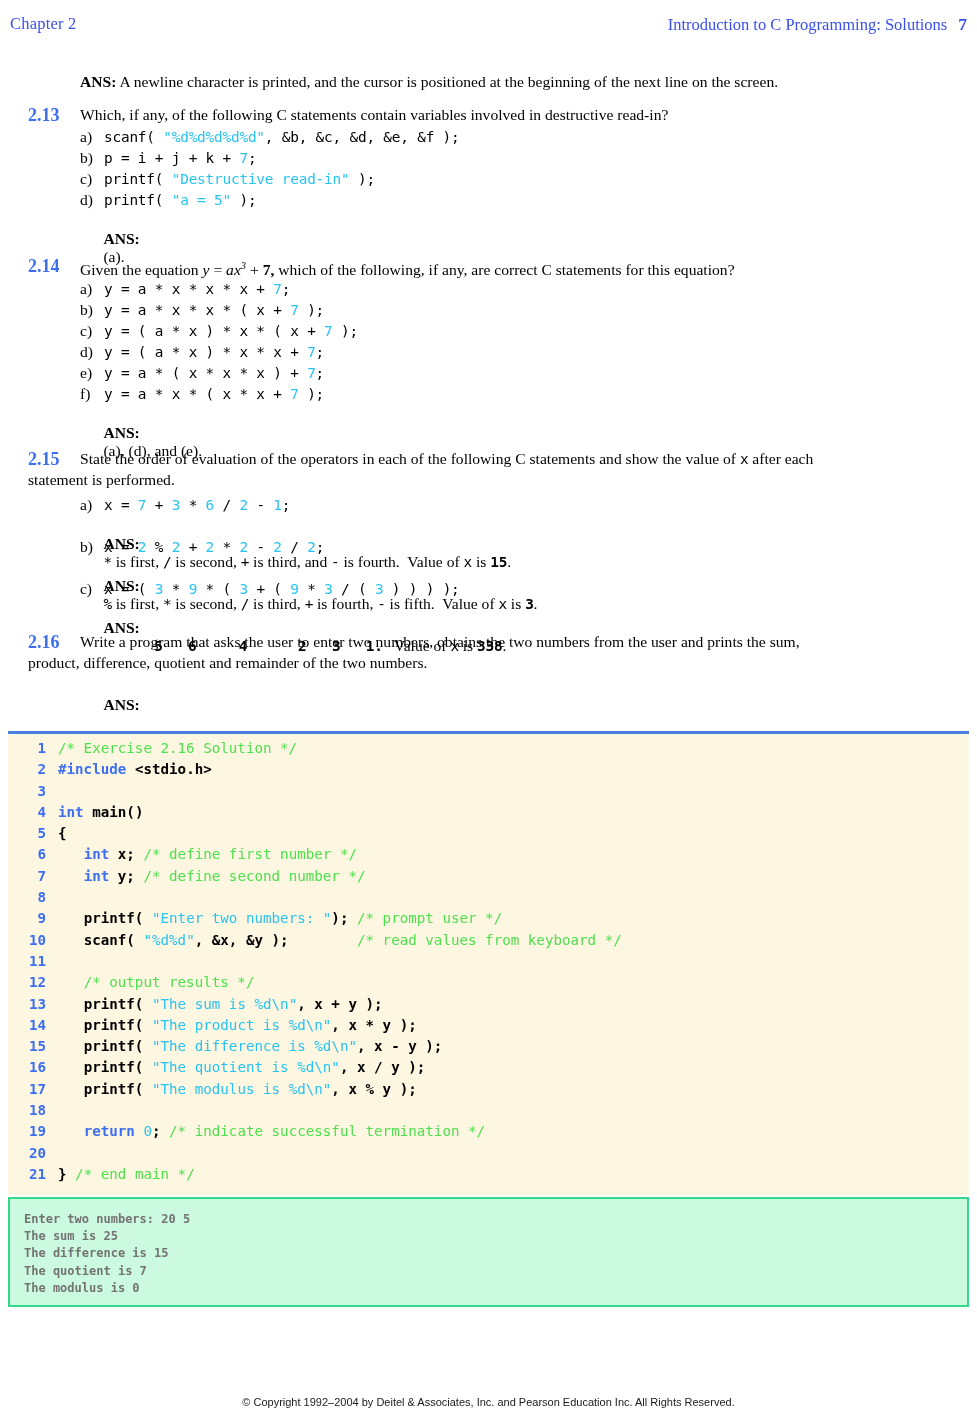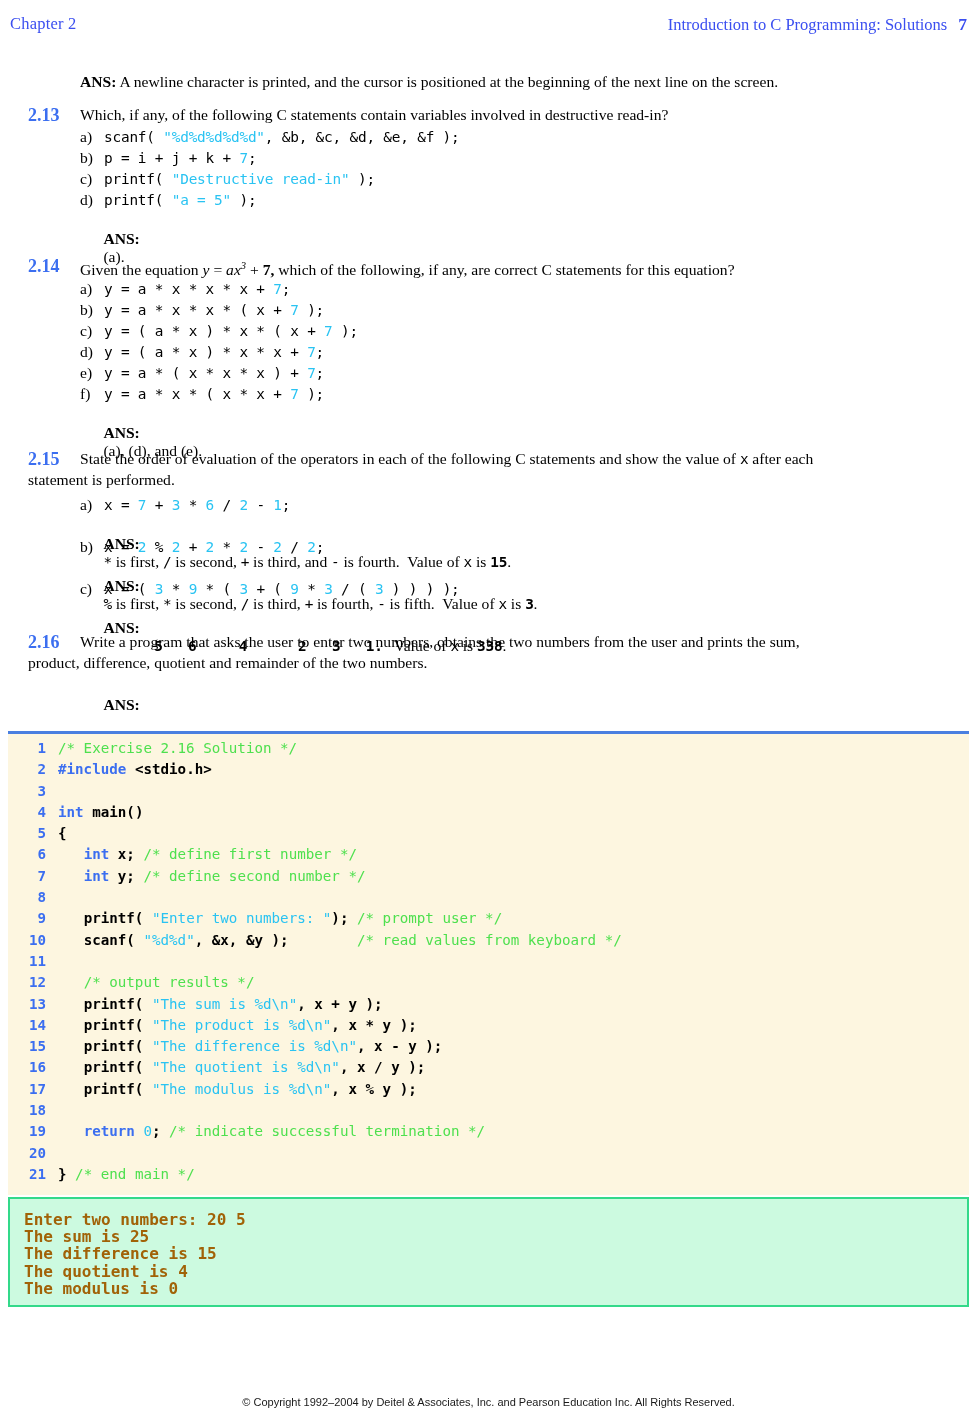--- a/index.html
+++ b/index.html
@@ -161,23 +161,23 @@
     position: absolute;
     left: 8px;
     width: 961px;
     background: #ccfae0;
     border: 2px solid #33d98a;
     box-sizing: border-box;
     padding: 12px 0 14px 14px;
   }
   .out-row {
     font-family: "DejaVu Sans Mono", monospace;
-    font-size: 16px;
+    font-size: 12px;
     line-height: 17.2px;
-    color: #a16207;
+    color: #737373;
     white-space: pre;
     font-weight: bold;
   }
 
   
   .footer {
     position: absolute;
     left: 0; right: 0;
     bottom: 12px;
     text-align: center;
@@ -339,17 +339,17 @@
     <div class="code-row"><span class="ln">18</span><span class="code-txt">&nbsp;</span></div>
     <div class="code-row"><span class="ln">19</span><span class="code-txt">   <span class="c-kw">return</span> <span class="c-num">0</span><span class="c-bold">;</span> <span class="c-com">/* indicate successful termination */</span></span></div>
     <div class="code-row"><span class="ln">20</span><span class="code-txt">&nbsp;</span></div>
     <div class="code-row"><span class="ln">21</span><span class="code-txt"><span class="c-bold">}</span> <span class="c-com">/* end main */</span></span></div>
   </div>
 
 <div class="out-box" id="out-box" style="top:1197px;height:110px;">
     <div class="out-row">Enter two numbers: 20 5</div>
     <div class="out-row">The sum is 25</div>
     <div class="out-row">The difference is 15</div>
-    <div class="out-row">The quotient is 4</div>
+    <div class="out-row">The quotient is 7</div>
     <div class="out-row">The modulus is 0</div>
   </div>
 
 <div class="footer">© Copyright 1992–2004 by Deitel &amp; Associates, Inc. and Pearson Education Inc. All Rights Reserved.</div>
 
 </body></html>

